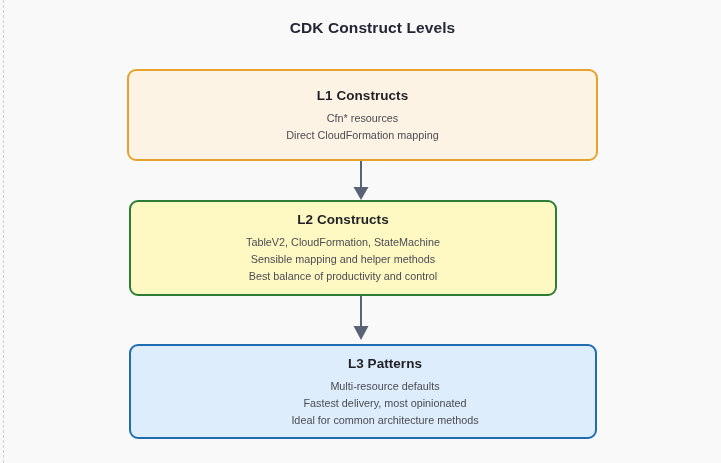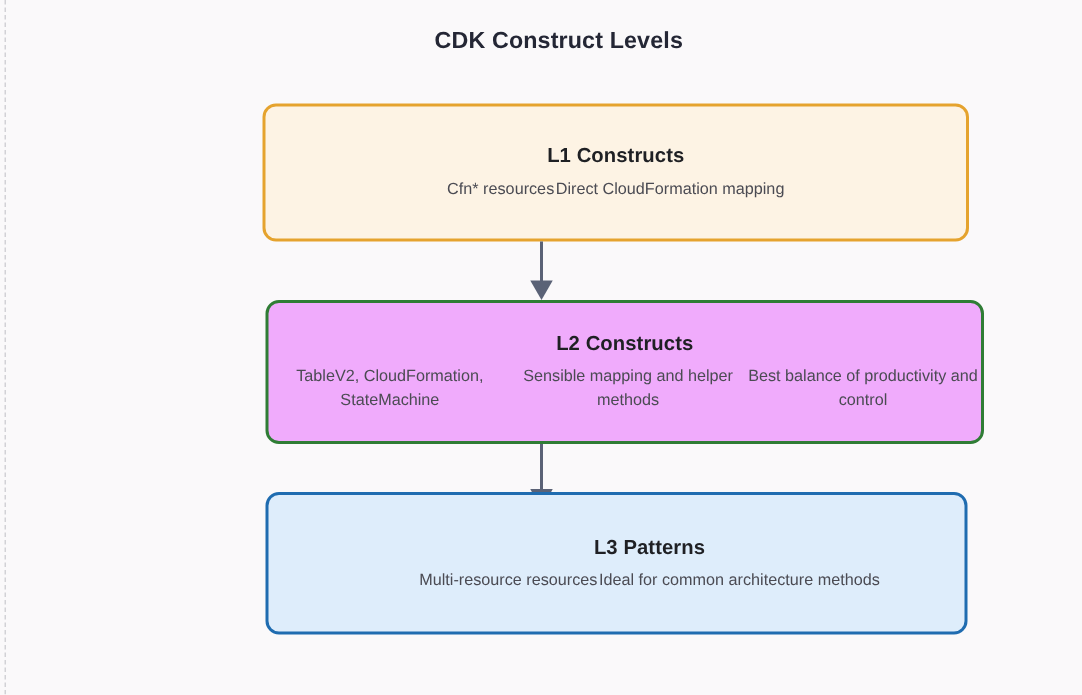--- a/index.html
+++ b/index.html
@@ -44,34 +44,33 @@
 
   .level-node {
     position: absolute;
     box-sizing: border-box;
     border-radius: 9px;
     text-align: center;
     display: flex;
     flex-direction: column;
     align-items: center;
     justify-content: center;
-    margin-left: 48px;
   }
 
   .node-heading {
     font-size: 13.5px;
     font-weight: bold;
     color: #1f2024;
     margin-bottom: 7px;
     letter-spacing: 0.05px;
   }
 
   .node-lines {
     display: flex;
-    flex-direction: row;
+    flex-direction: column;
     gap: 1px;
     justify-content: space-between;
   }
 
   .node-line {
     font-size: 10.8px;
     line-height: 16px;
     color: #4b4b53;
   }
 
@@ -80,28 +79,28 @@
     left: 127px;
     top: 69px;
     width: 471px;
     height: 92px;
     background: #fdf3e4;
     border: 2px solid #e5a32e;
   }
   #node-l2 {
     left: 129px;
     top: 200px;
-    width: 479px;
+    width: 428px;
     height: 96px;
-    background: #f0abfc;
+    background: #fef9c3;
     border: 2px solid #2f7d35;
   }
   #node-l3 {
     left: 129px;
-    top: 328px;
+    top: 344px;
     width: 468px;
     height: 95px;
     background: #deedfb;
     border: 2px solid #1f6cb0;
     padding-left: 44px;
   }
 
   
   .connector-arrow {
     position: absolute;
@@ -157,18 +156,19 @@
   <div class="connector-arrow" id="connector-l2-l3">
     <svg width="26" height="45" viewBox="0 0 26 45">
       <line x1="13" y1="0" x2="13" y2="32" stroke="#5a6276" stroke-width="2"></line>
       <polygon points="13,44 5.5,30 20.5,30" fill="#5a6276"></polygon>
     </svg>
   </div>
 
   <div class="level-node" id="node-l3">
     <div class="node-heading">L3 Patterns</div>
     <div class="node-lines">
-      <div class="node-line">Multi-resource resources</div>
+      <div class="node-line">Multi-resource defaults</div>
+      <div class="node-line">Fastest delivery, most opinionated</div>
       <div class="node-line">Ideal for common architecture methods</div>
     </div>
   </div>
 
 </div>
 
 </body></html>

